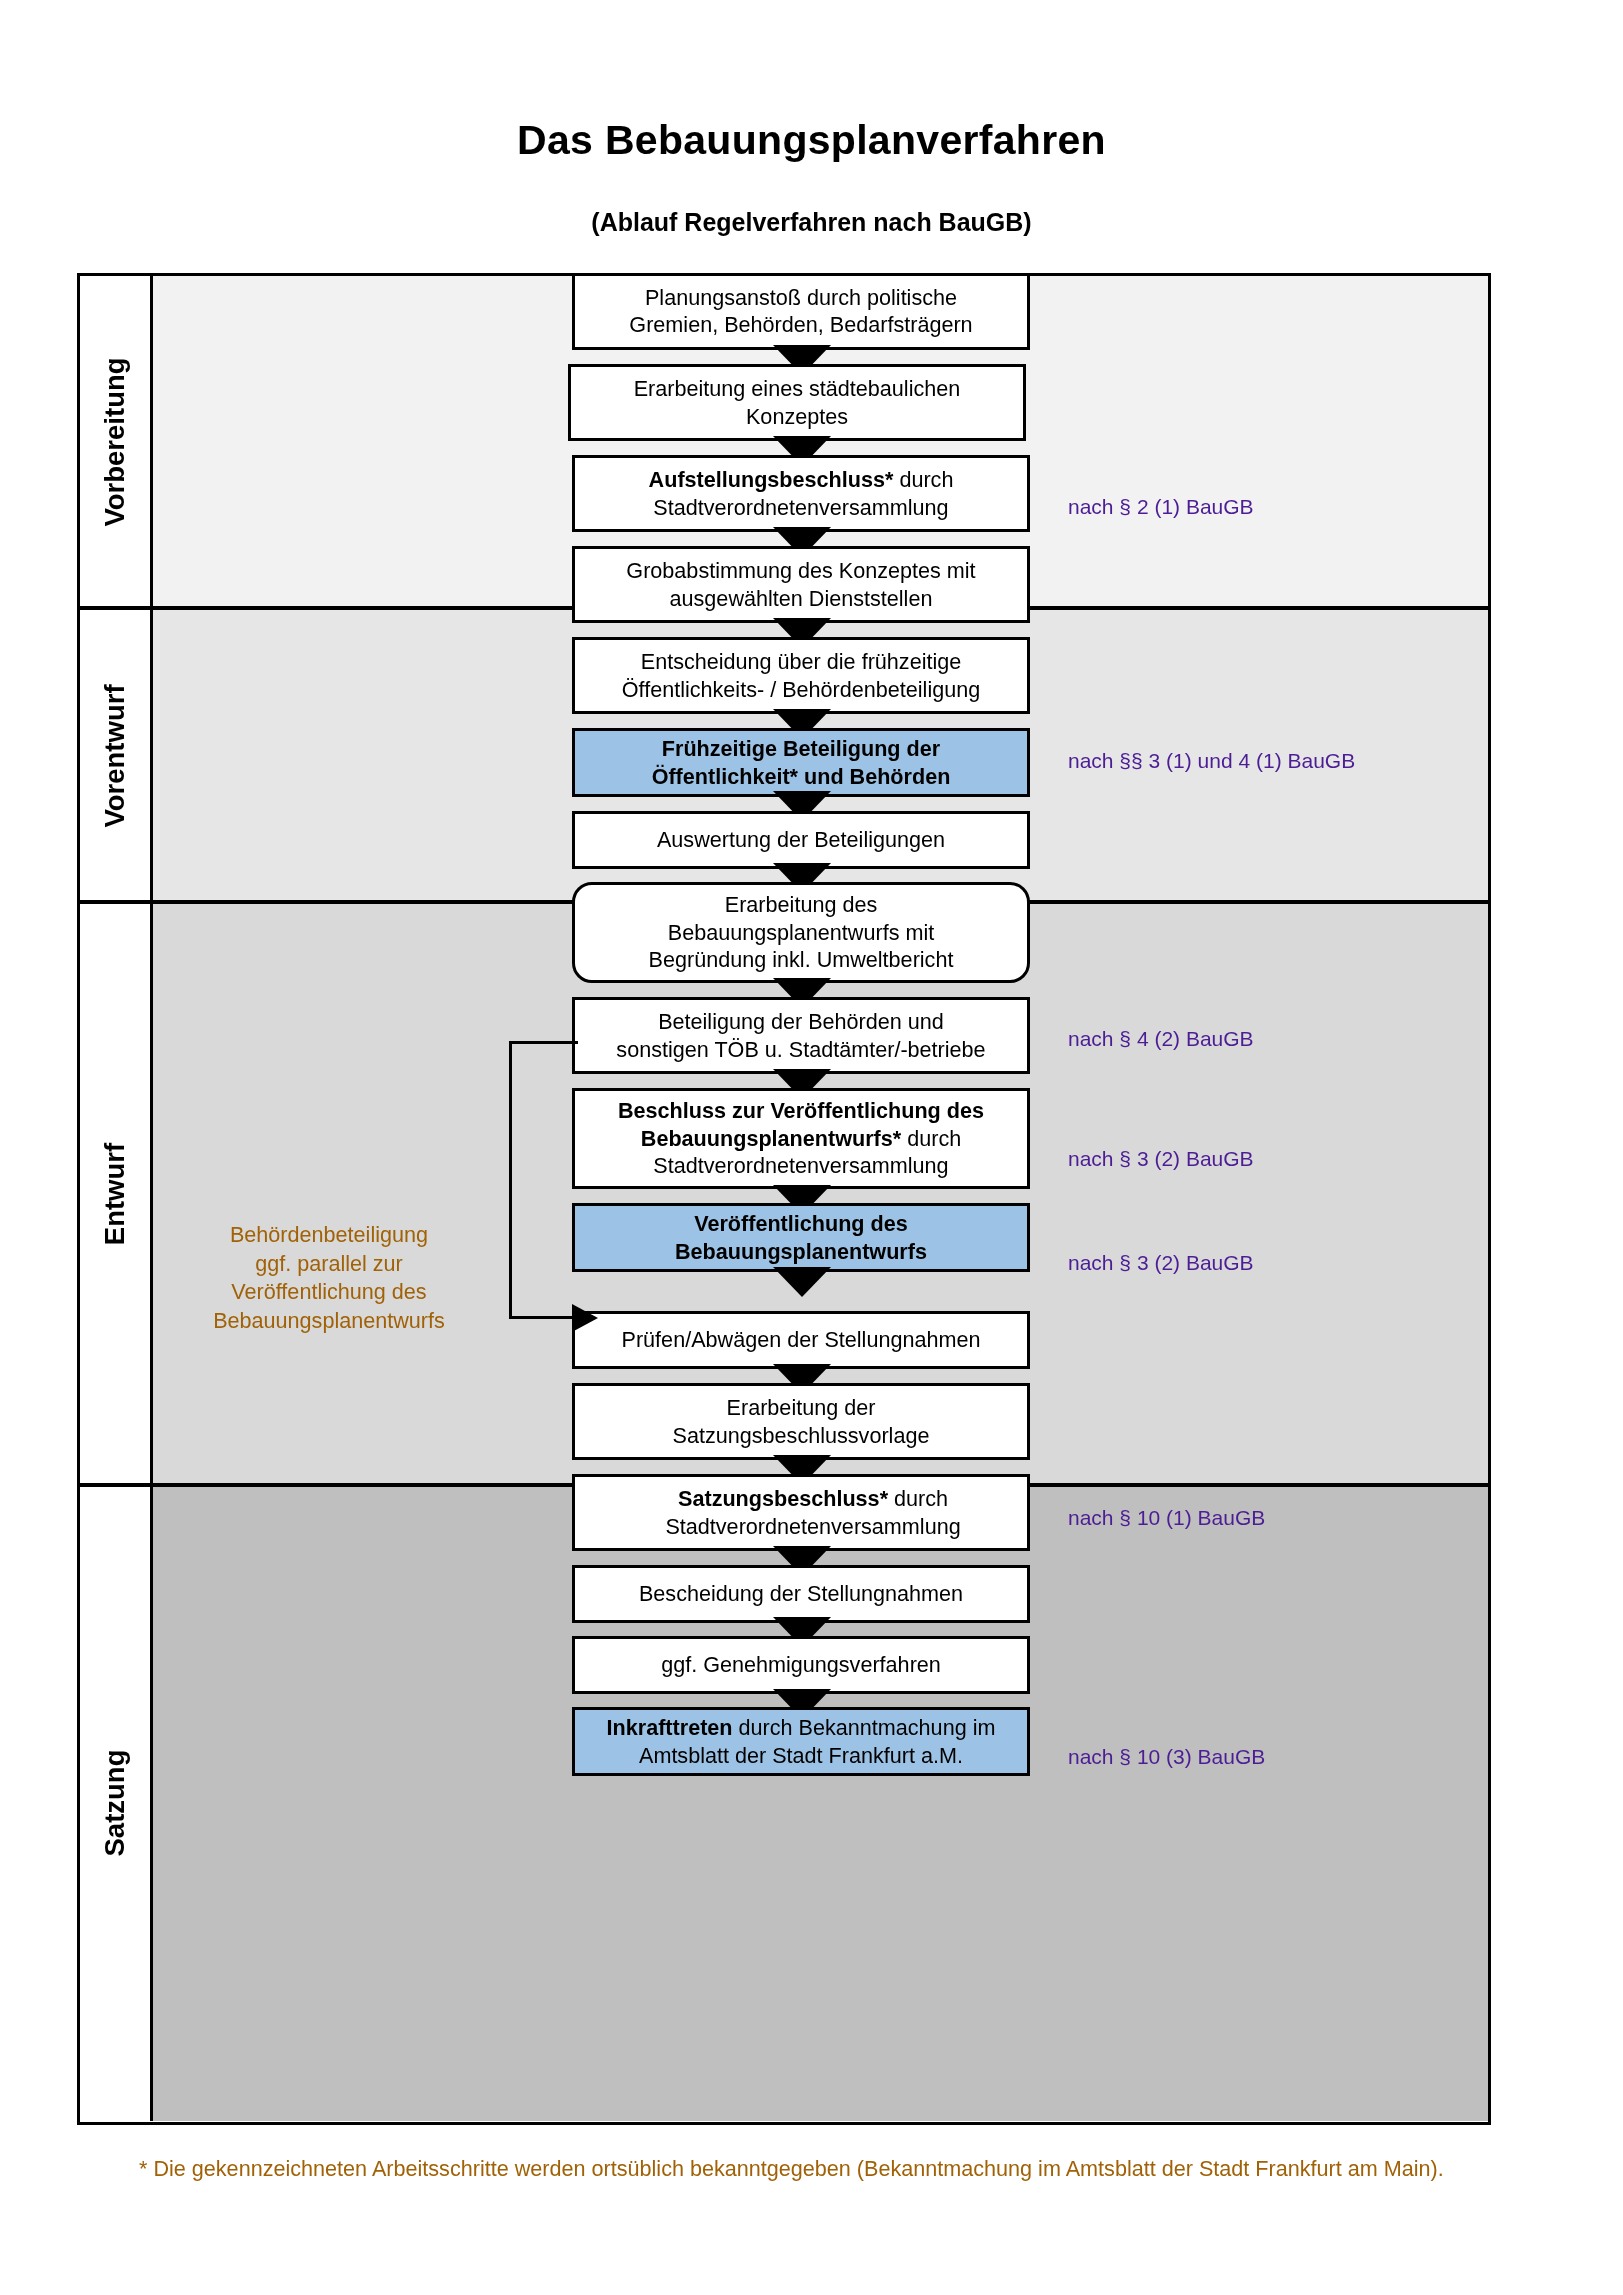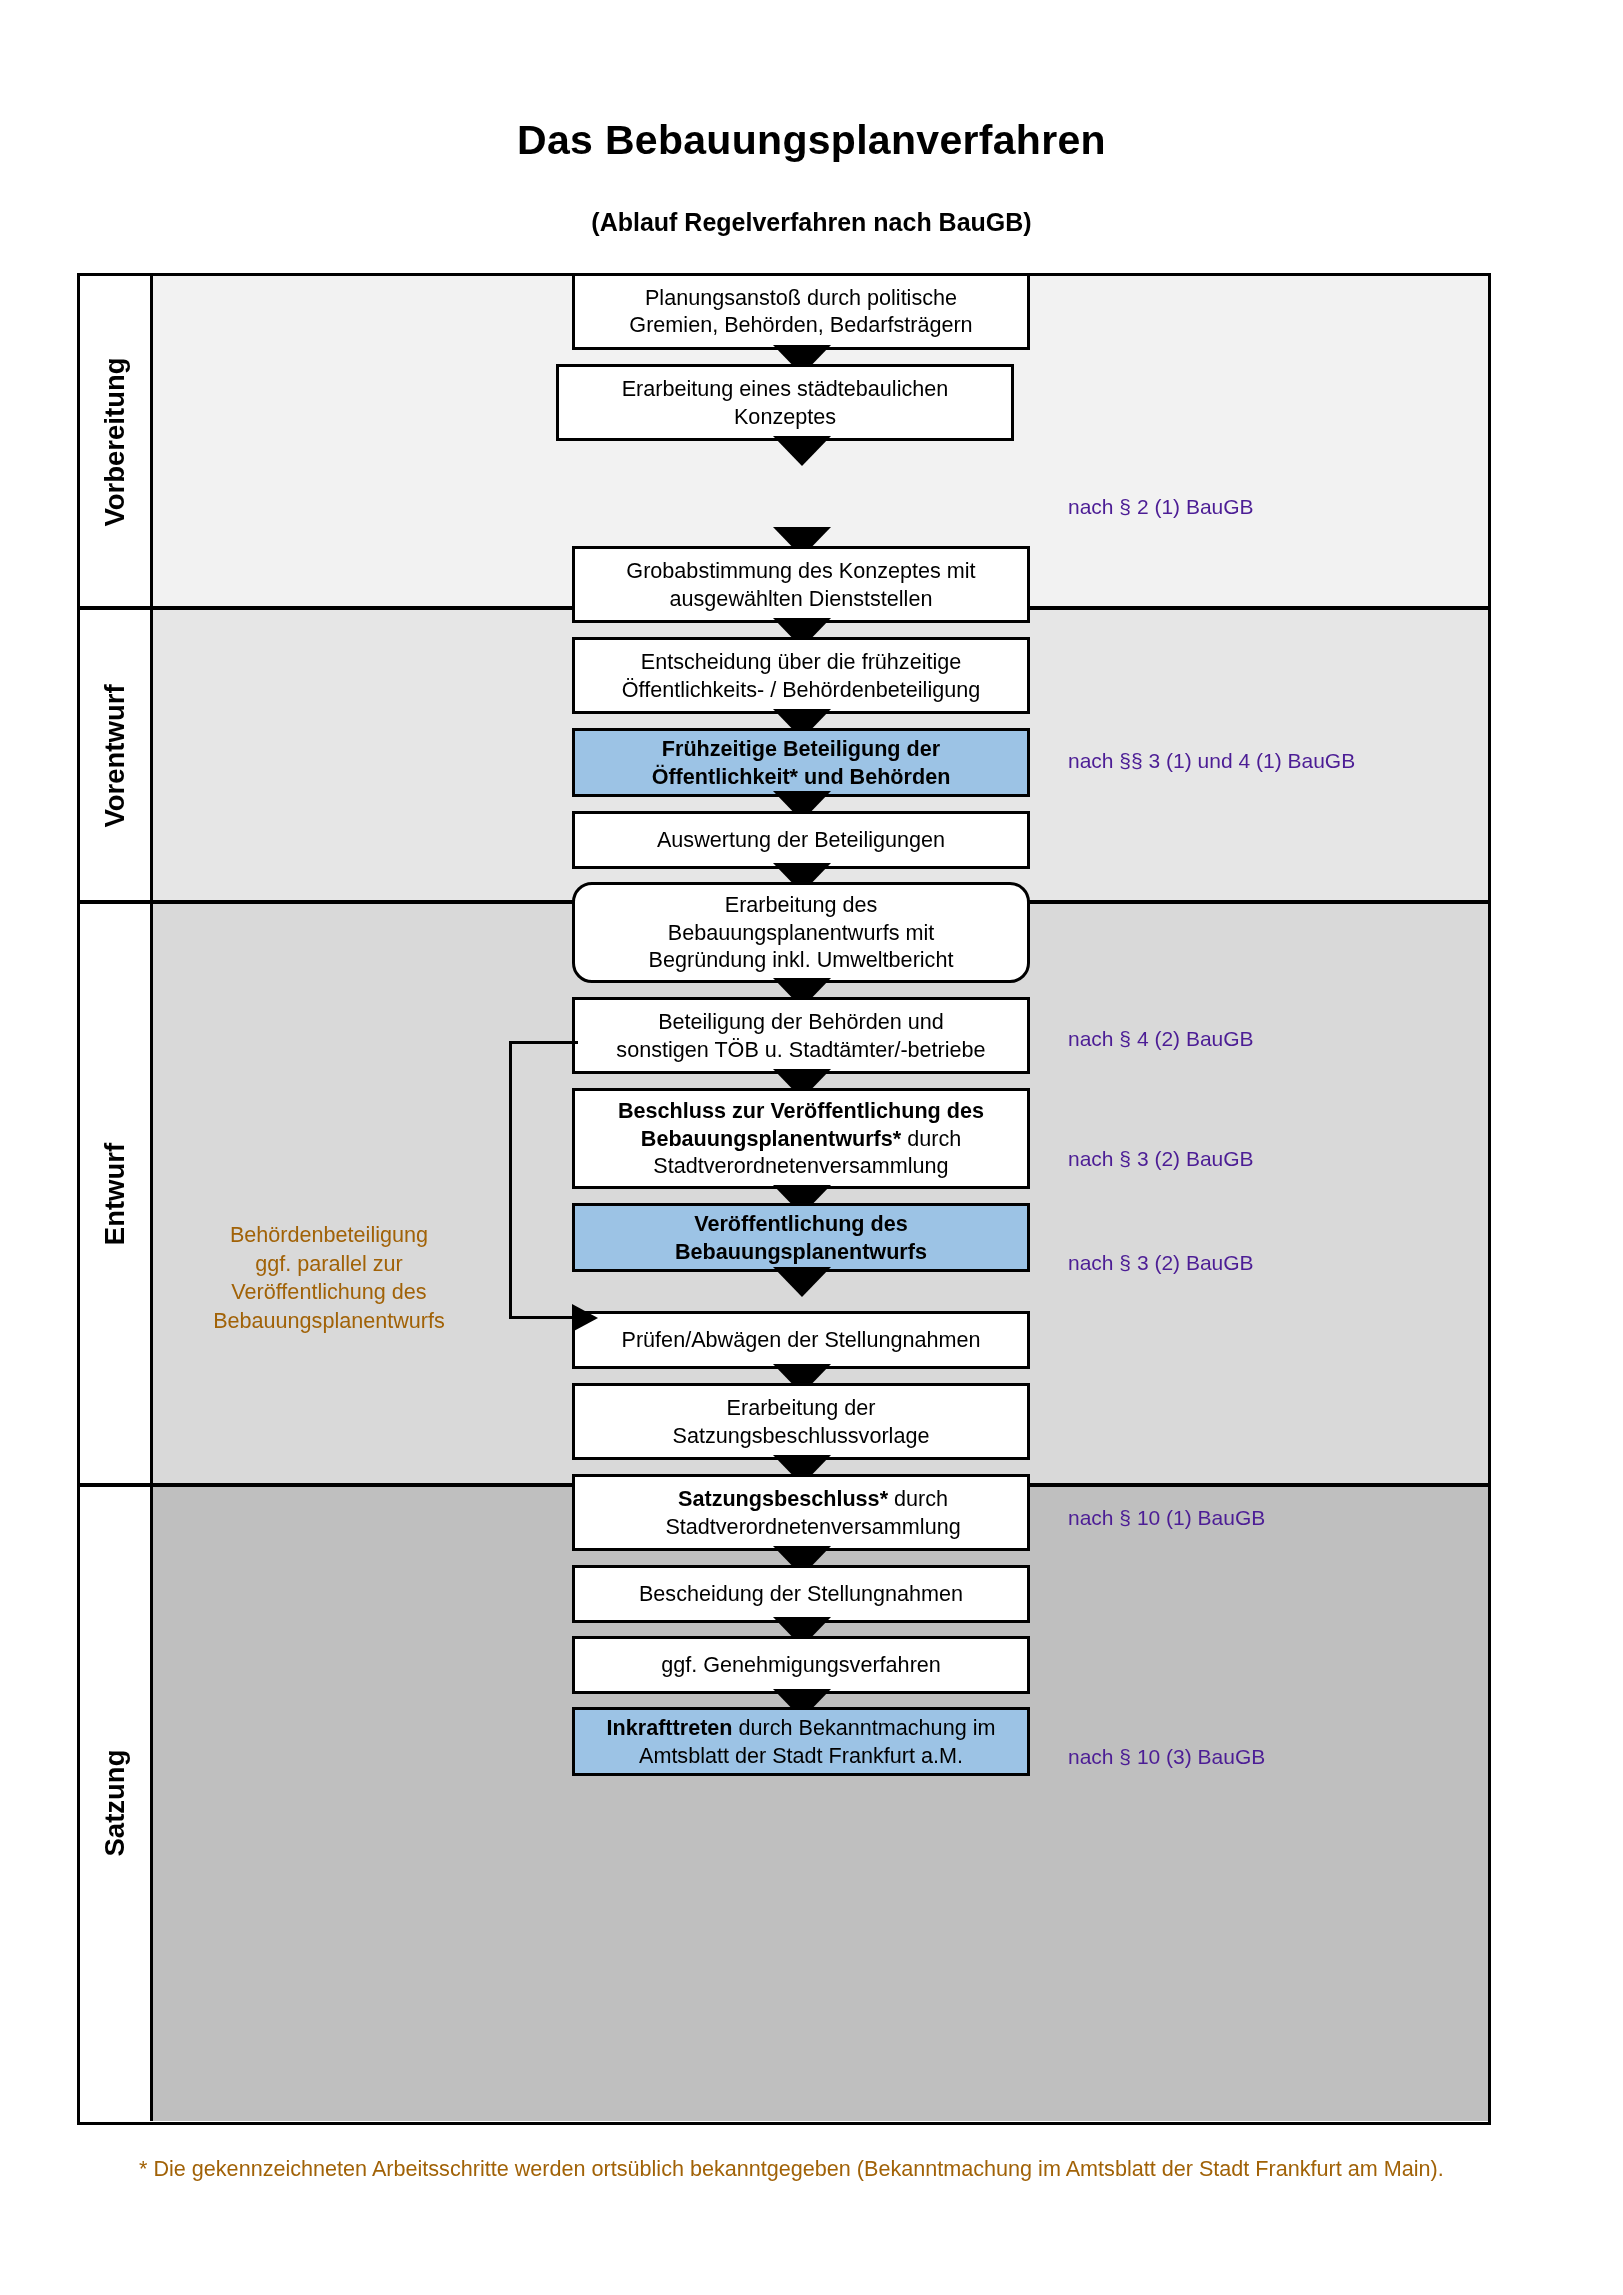--- a/index.html
+++ b/index.html
@@ -181,24 +181,27 @@
       <div class="band-divider" style="top: 624px;"></div>
       <div class="band" style="top: 1209px; height: 636px; background: rgb(191, 191, 191);"></div>
       <div class="phase-label" style="top: 1209px; height: 636px;">
         <span>Satzung</span>
       </div>
       <div class="band-divider" style="top: 1207px;"></div>
       <div class="fbox" style="left: 492px; top: -3.3px; width: 458px; height: 77px;">
         <span class="t">Planungsanstoß durch politische<br>Gremien, Behörden, Bedarfsträgern</span>
       </div>
       <div class="arrow" style="left: 693px; top: 69px;"></div>
-      <div class="fbox" style="left: 476px; top: 88px; width: 458px; height: 77px;">
+      <div class="fbox" style="left: 488px; top: 88px; width: 458px; height: 77px;">
         <span class="t">Erarbeitung eines städtebaulichen<br>Konzeptes</span>
       </div>
       <div class="arrow" style="left: 693px; top: 160px;"></div>
+      <div class="fbox" style="left: 492px; top: 179px; width: 458px; height: 77px;">
+        <span class="t"><b>Aufstellungsbeschluss*</b> durch Stadtverordnetenversammlung</span>
+      </div>
       <div class="arrow" style="left: 693px; top: 251px;"></div>
       <div class="fbox" style="left: 492px; top: 270px; width: 458px; height: 77px;">
         <span class="t">Grobabstimmung des Konzeptes mit<br>ausgewählten Dienststellen</span>
       </div>
       <div class="arrow" style="left: 693px; top: 342px;"></div>
       <div class="fbox" style="left: 492px; top: 361px; width: 458px; height: 77px;">
         <span class="t">Entscheidung über die frühzeitige<br>Öffentlichkeits- / Behördenbeteiligung</span>
       </div>
       <div class="arrow" style="left: 693px; top: 433px;"></div>
       <div class="fbox blue" style="left: 492px; top: 452px; width: 458px; height: 69px;">

